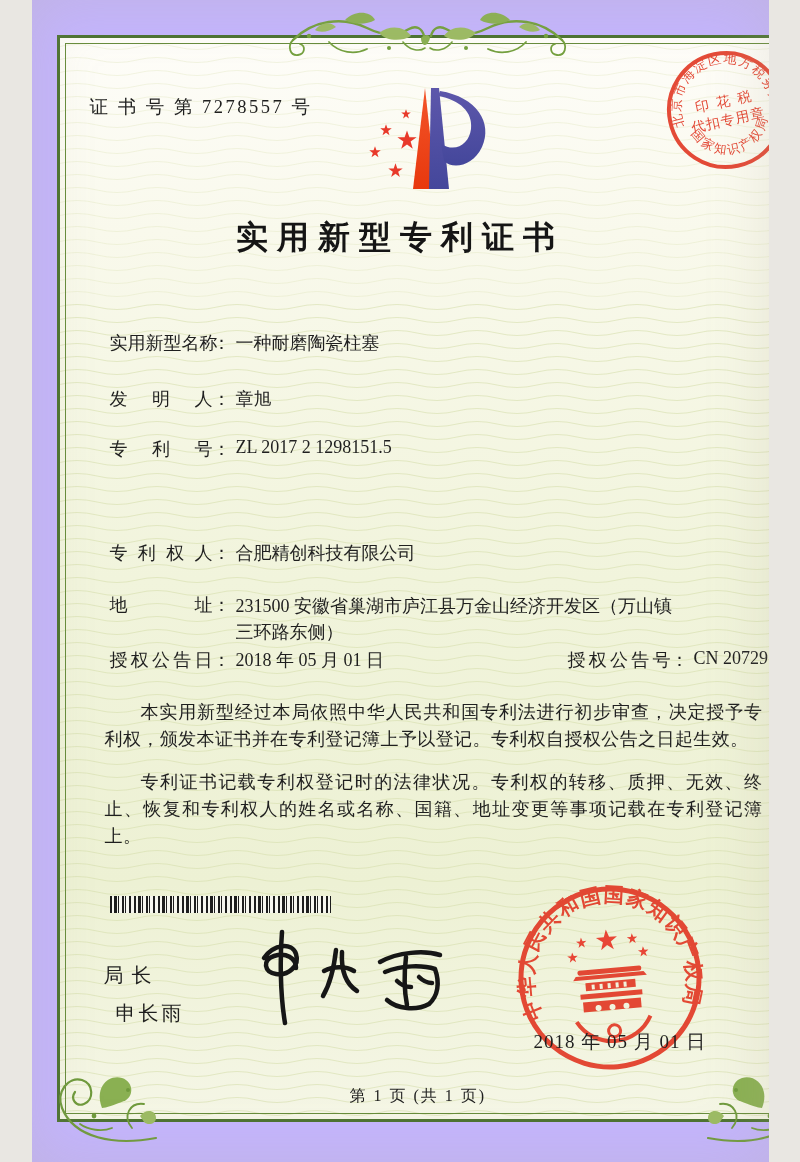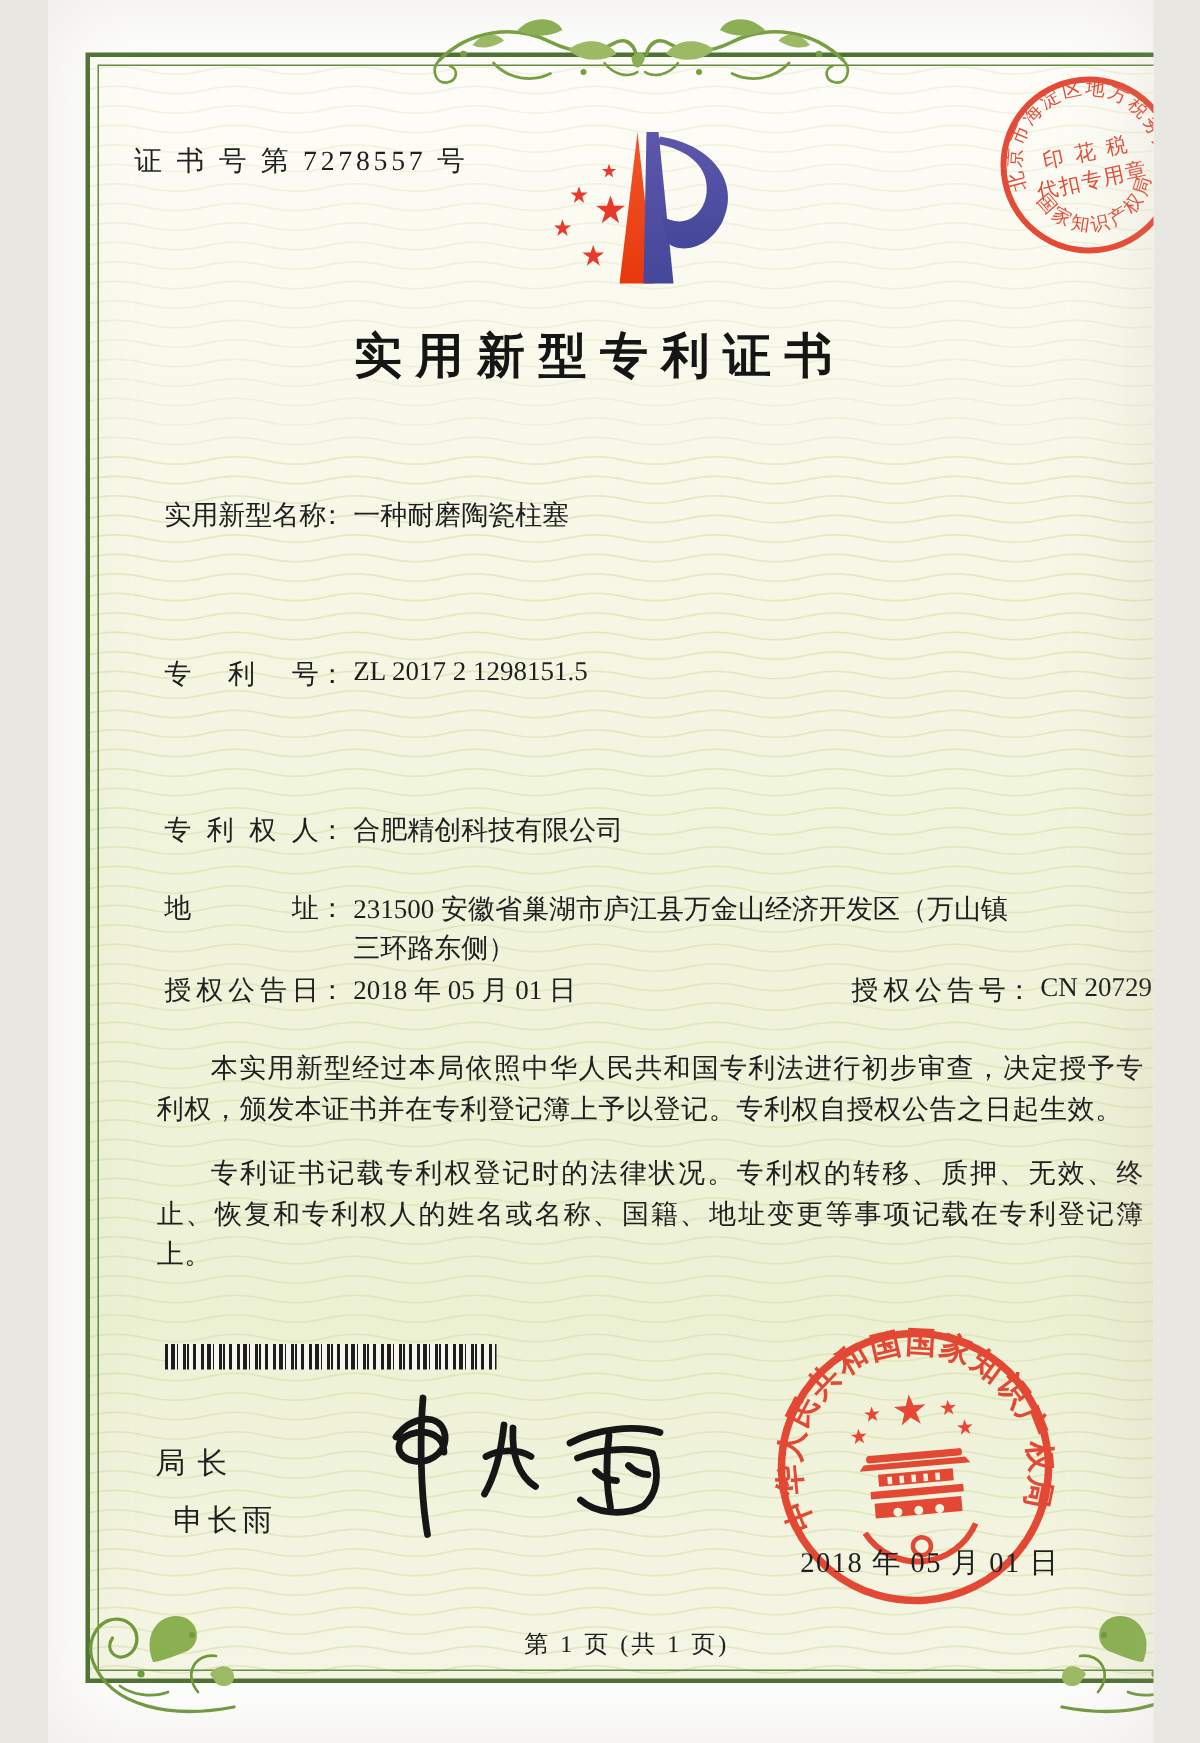--- a/index.html
+++ b/index.html
@@ -1,18 +1,18 @@
 <!DOCTYPE html>
 <html><head>
 <meta charset="utf-8">
 <style>
   html,body{margin:0;padding:0;background:#e9e7e2;}
   .page{
     position:relative;width:737px;height:1162px;margin:0 auto;
-    background:#ffffff;overflow:hidden;
+    background:#c4b5fd;overflow:hidden;
     font-family:"Liberation Serif","DejaVu Serif",serif;
     color:#1f1f1f;
   }
   .page::after{content:"";position:absolute;inset:0;pointer-events:none;
     box-shadow:inset 0 0 60px rgba(180,170,150,.25);}
   
   .paper{position:absolute;left:25px;top:35px;width:745px;height:1087px;
     background:linear-gradient(180deg,#fefdf9 0%,#f9f9ec 18%,#f1f4dc 50%,#edf1d4 78%,#f5f6e6 100%);}
   #waves{position:absolute;left:25px;top:35px;width:745px;height:1087px;}
   .border-outer{position:absolute;left:25px;top:35px;width:745px;height:1087px;
@@ -224,20 +224,23 @@
     </text>
     <text x="64" y="60" text-anchor="middle" font-size="14" letter-spacing="2" fill="#e23c28">印 花 税</text>
     <text x="64" y="79" text-anchor="middle" font-size="14" letter-spacing="1" fill="#e23c28">代扣专用章</text>
   </svg>
 
   <div class="abs title">实用新型专利证书</div>
 
   <div class="abs row" style="top:331px">
     <span class="lbl">实用新型名称</span><span class="colon">：</span><span class="val">一种耐磨陶瓷柱塞</span>
   </div>
+  <div class="abs row" style="top:387px">
+    <span class="lbl">发明人</span><span class="colon">：</span><span class="val">章旭</span>
+  </div>
   <div class="abs row" style="top:437px">
     <span class="lbl">专利号</span><span class="colon">：</span><span class="val">ZL 2017 2 1298151.5</span>
   </div>
   <div class="abs row" style="top:541px">
     <span class="lbl">专利权人</span><span class="colon">：</span><span class="val">合肥精创科技有限公司</span>
   </div>
   <div class="abs row" style="top:593px">
     <span class="lbl">地址</span><span class="colon">：</span><span class="val wrap">231500 安徽省巢湖市庐江县万金山经济开发区（万山镇三环路东侧）</span>
   </div>
   <div class="abs row" style="top:648px;right:30px">

